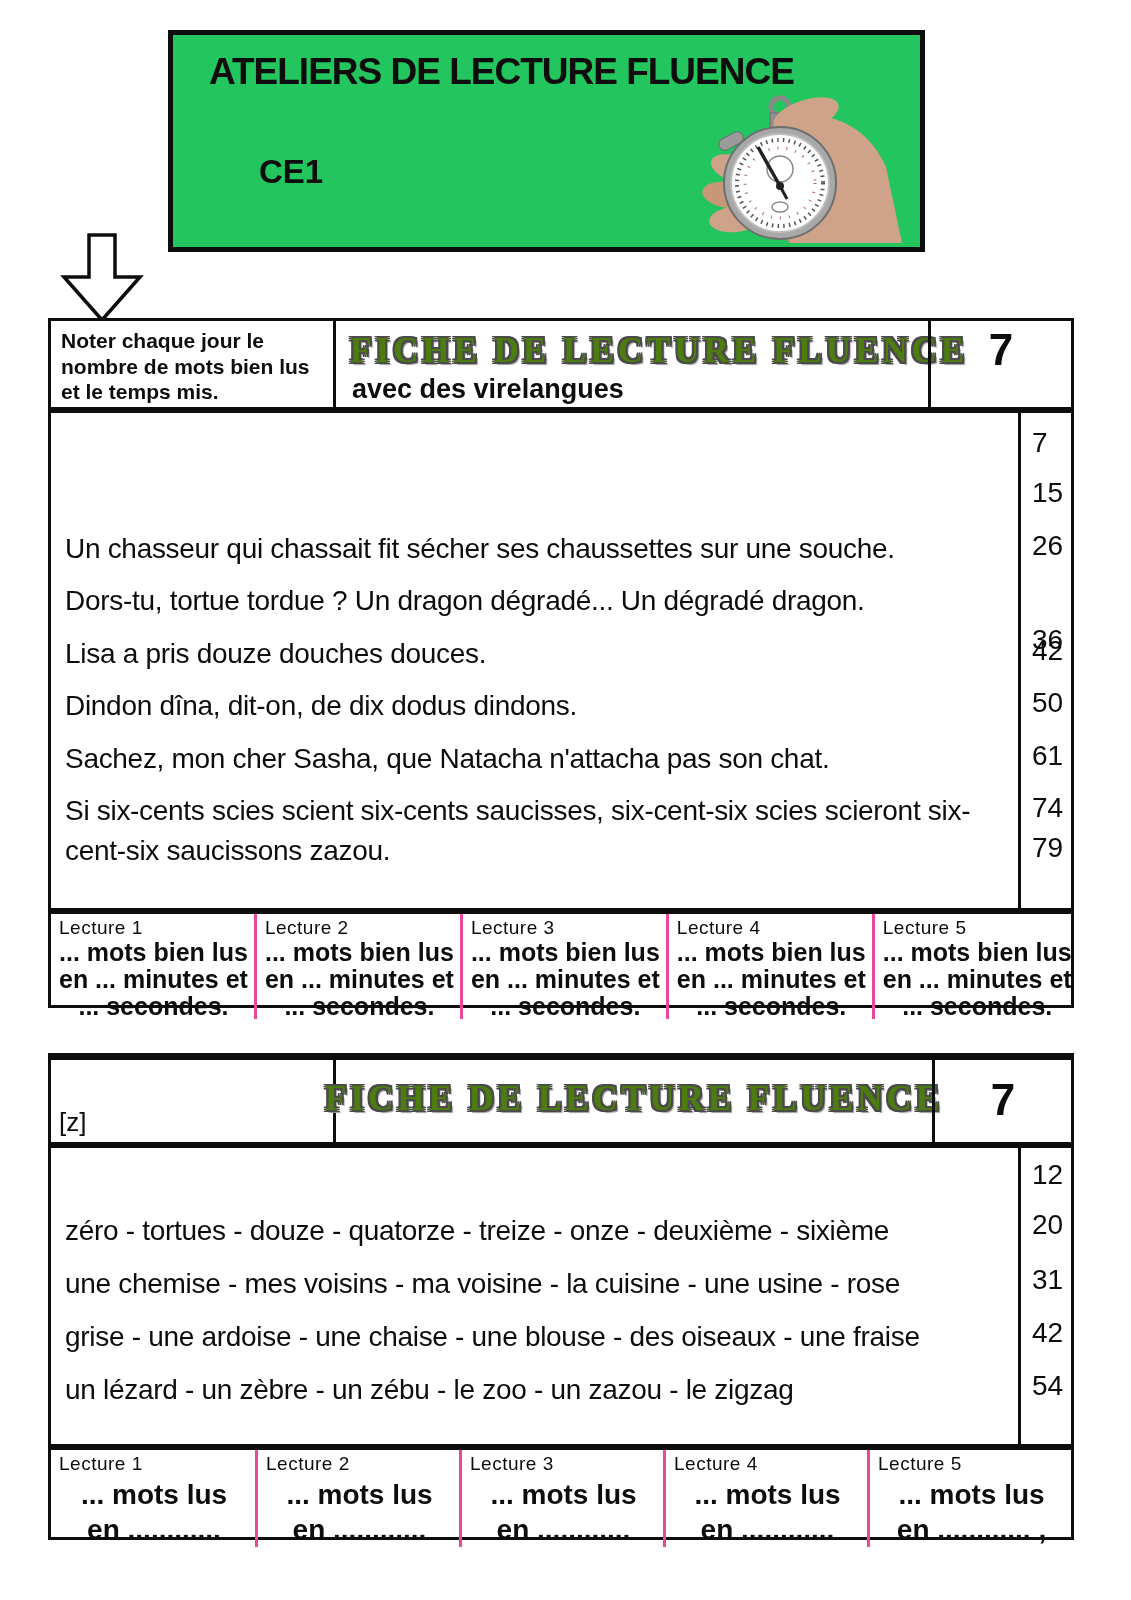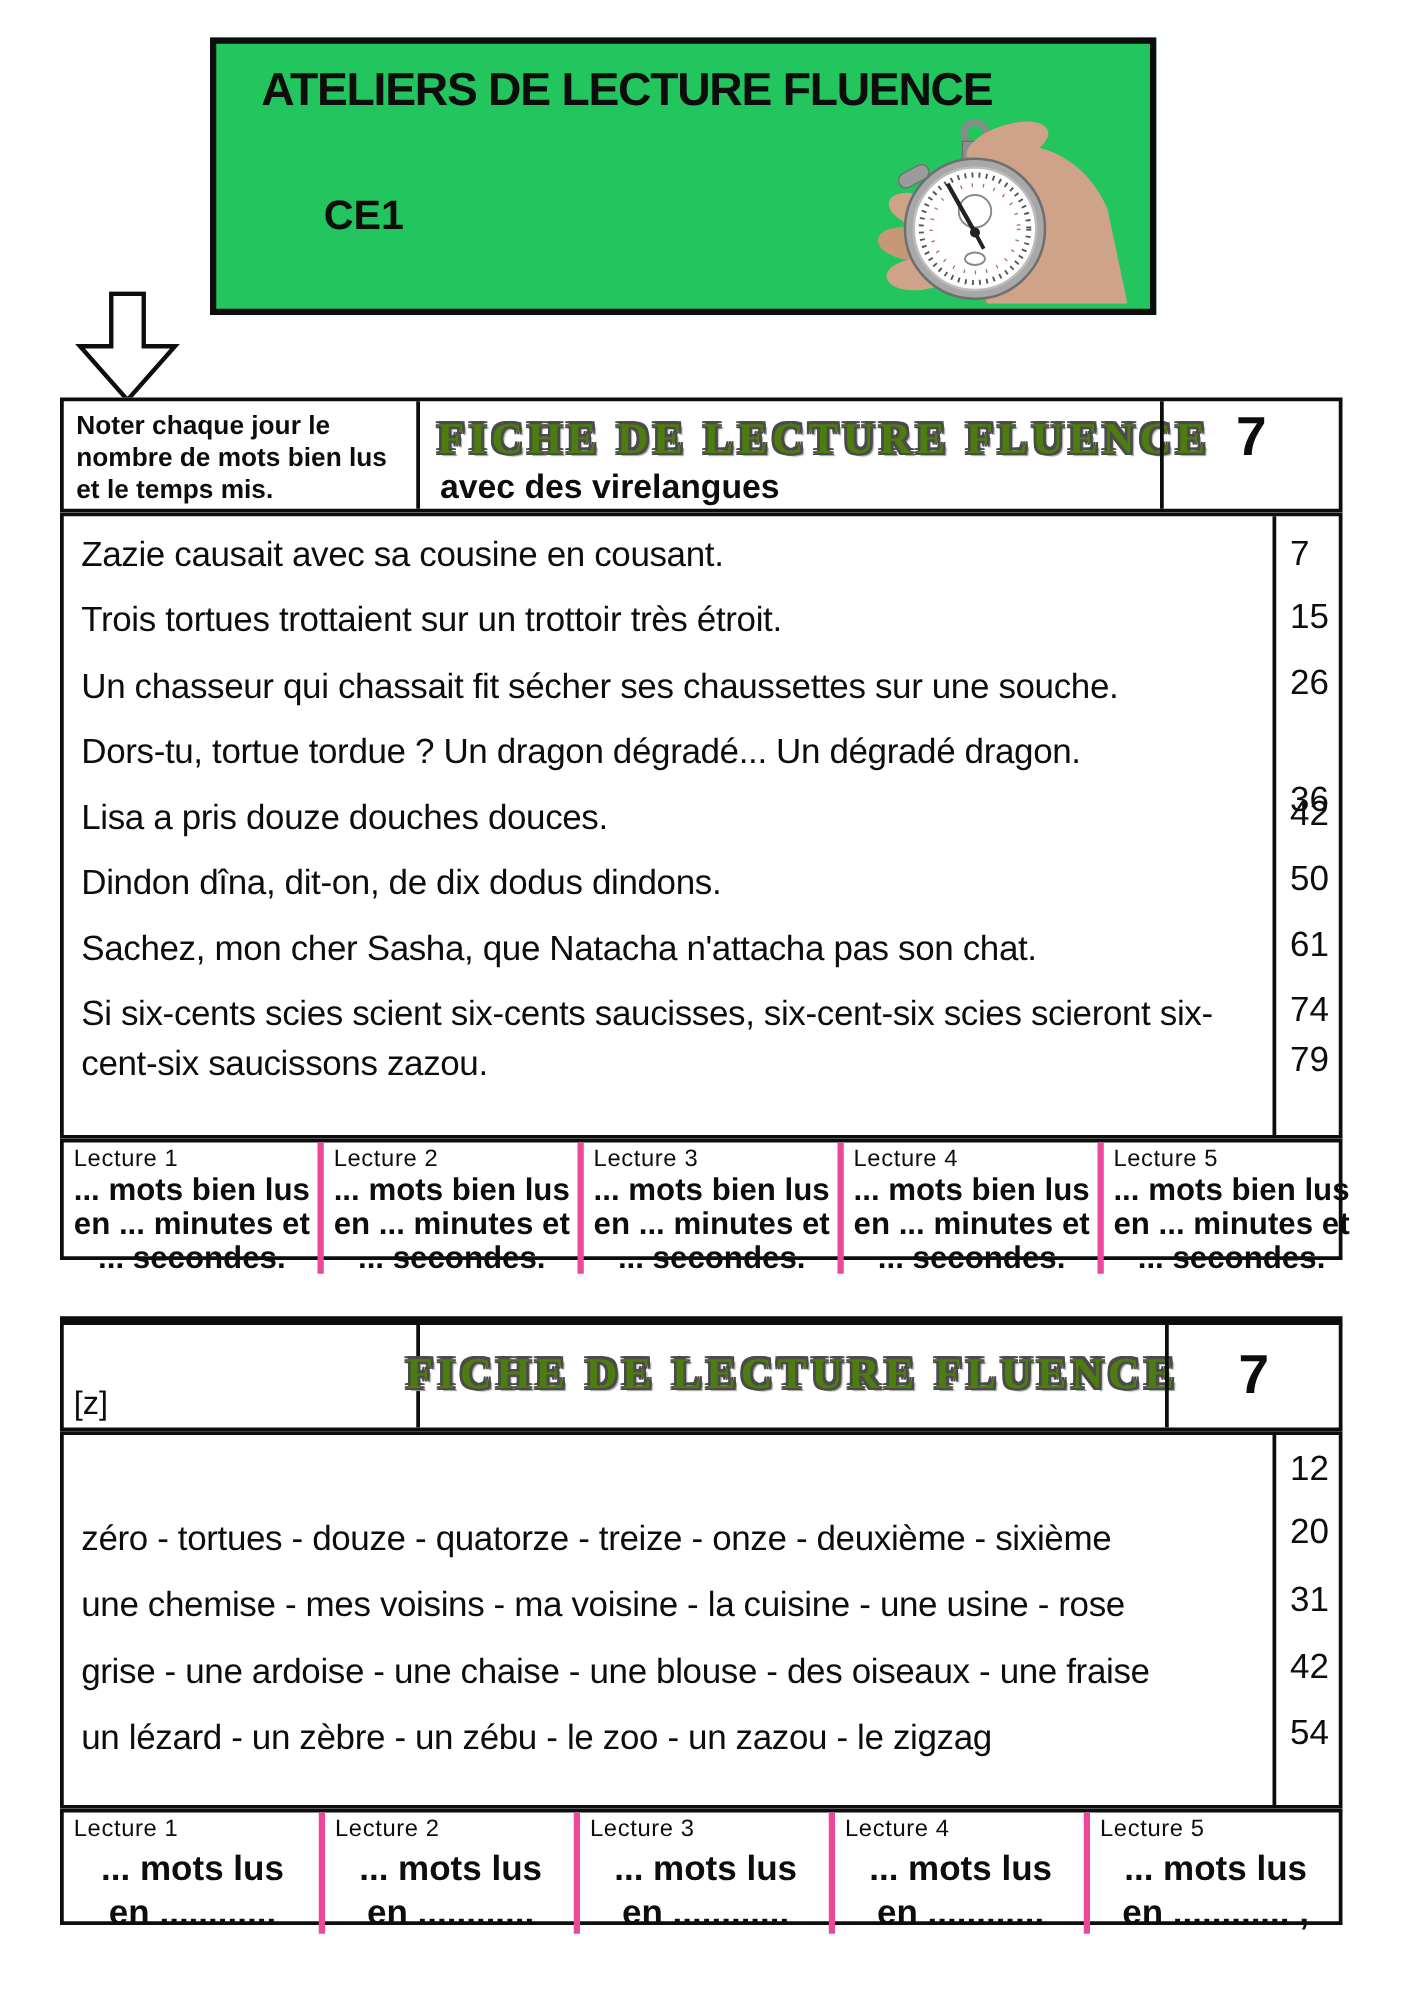--- a/index.html
+++ b/index.html
@@ -65,21 +65,21 @@
     position:absolute;top:0;bottom:0;left:967px;right:0;
     border-left:3px solid #0d0d0d;
   }
   .cnt{position:absolute;left:11px;font-size:28px;line-height:34px;}
   
   .lect-row{
     position:absolute;left:48px;width:1026px;
     display:grid;grid-template-columns:repeat(5,1fr);
     border:3px solid #0d0d0d;box-sizing:border-box;background:#fff;
   }
-  .lect-cell{border-left:5px solid #ec4899;padding:3px 6px 0 8px;box-sizing:border-box;overflow:visible;}
+  .lect-cell{border-left:3px solid #ec4899;padding:3px 6px 0 8px;box-sizing:border-box;overflow:visible;}
   .lect-cell:first-child{border-left:none;}
   .lect-label{font-size:19px;letter-spacing:0.5px;}
   .lect-lines{text-align:center;font-weight:bold;margin-top:0;}
   .s1-lect .lect-lines{font-size:25px;line-height:1.07;}
   .s2-lect .lect-lines{font-size:28px;line-height:1.25;margin-top:2px;}
   .lect-line{white-space:nowrap;}
 </style>
 </head>
 <body>
 
@@ -130,22 +130,20 @@
     <div class="cell s1-mid">
       <div class="wood">FICHE DE LECTURE FLUENCE</div>
       <div class="s1-sub">avec des virelangues</div>
     </div>
     <div class="cell">
       <div class="fiche-number">7</div>
     </div>
   </div>
 
   <div class="body-table" style="top:410px;height:501px;">
-    <div class="sentence" style="top:13px;">Zazie causait avec sa cousine en cousant.</div>
-    <div class="sentence" style="top:65px;">Trois tortues trottaient sur un trottoir très étroit.</div>
     <div class="sentence" style="top:118px;">Un chasseur qui chassait fit sécher ses chaussettes sur une souche.</div>
     <div class="sentence" style="top:170px;">Dors-tu, tortue tordue ?  Un dragon dégradé... Un dégradé dragon.</div>
     <div class="sentence" style="top:223px;">Lisa a pris douze douches douces.</div>
     <div class="sentence" style="top:275px;">Dindon dîna, dit-on, de dix dodus dindons.</div>
     <div class="sentence" style="top:328px;">Sachez, mon cher Sasha, que Natacha n'attacha pas son chat.</div>
     <div class="sentence wrap" style="top:378px;">Si six-cents scies scient six-cents saucisses, six-cent-six scies scieront six-cent-six saucissons zazou.</div>
     <div class="numcol">
       <div class="cnt" style="top:13px;">7</div>
       <div class="cnt" style="top:63px;">15</div>
       <div class="cnt" style="top:116px;">26</div>

